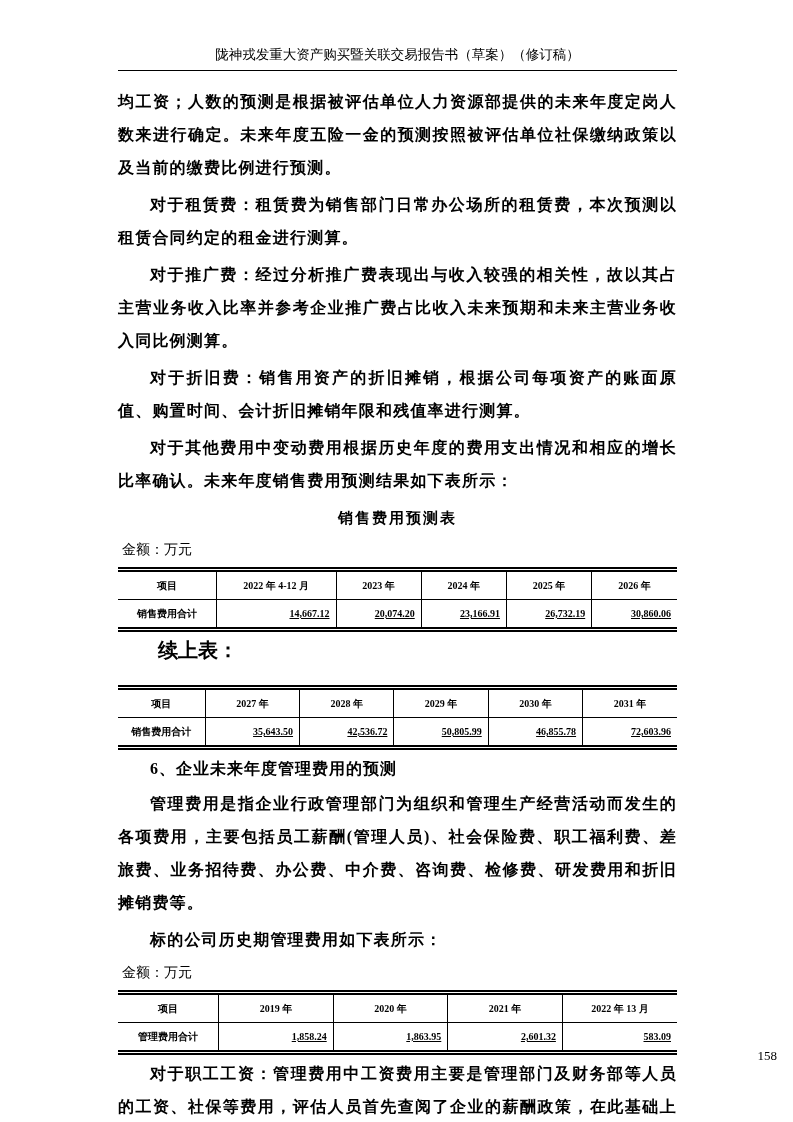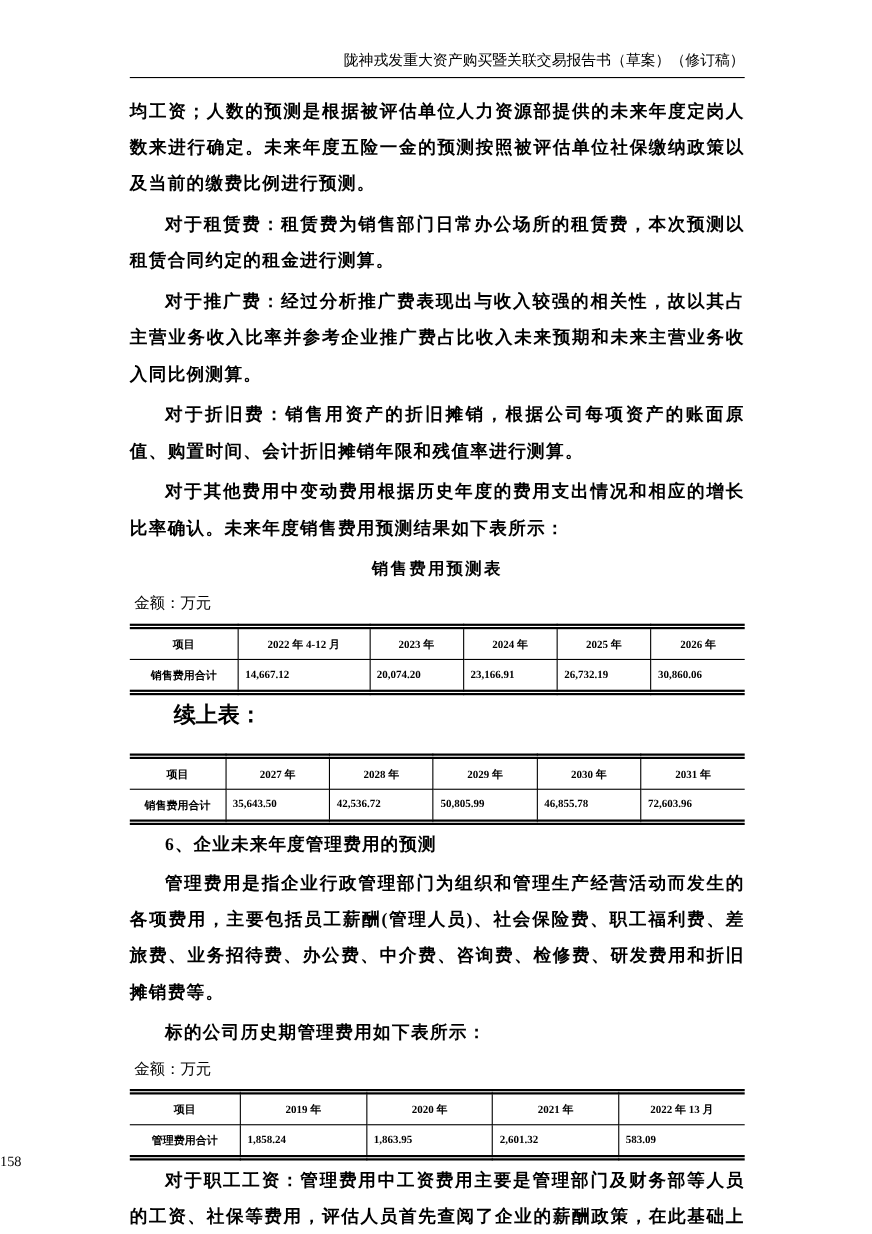--- a/index.html
+++ b/index.html
@@ -15,21 +15,21 @@
     margin: 0 auto;
     background: #ffffff;
     box-sizing: border-box;
     padding: 46px 116px 0 118px;
     color: #000;
     overflow: hidden;
   }
   
   .doc-header {
     display: flex;
-    justify-content: flex-end;
+    justify-content: center;
     align-items: flex-end;
     font-size: 13.5px;
     padding-bottom: 6px;
     border-bottom: 1.5px solid #000;
   }
   .doc-header span { white-space: nowrap; }
   
   .content { margin-top: 14px; }
   .para {
     font-size: 16px;
@@ -86,31 +86,31 @@
     border: 1px solid #000;
     height: 30px;
     padding: 1px 6px;
     box-sizing: border-box;
     white-space: nowrap;
   }
   .fin-table th:first-child, .fin-table td:first-child { border-left: 0; }
   .fin-table th:last-child,  .fin-table td:last-child  { border-right: 0; }
   .fin-table th { text-align: center; }
   .fin-table td.label { text-align: center; }
-  .fin-table td.num   { text-align: left; }
+  .fin-table td.num   { text-align: right; text-decoration: underline; }
   
   .t1 .c-item { width: 17.6%; } .t1 .c-wide { width: 21.4%; } .t1 .c-yr { width: 15.25%; }
   .t2 .c-item { width: 15.6%; } .t2 .c-yr { width: 16.88%; }
   .t3 .c-item { width: 18%;   } .t3 .c-yr { width: 20.5%;  }
   
   .page-number {
     position: absolute;
     left: 0; right: 16px;
     bottom: 58px;
-    text-align: left;
+    text-align: right;
     font-size: 13px;
   }
 </style>
 </head>
 <body>
 
 <div class="page">
 
   <div class="doc-header">
     <span>陇神戎发</span>

